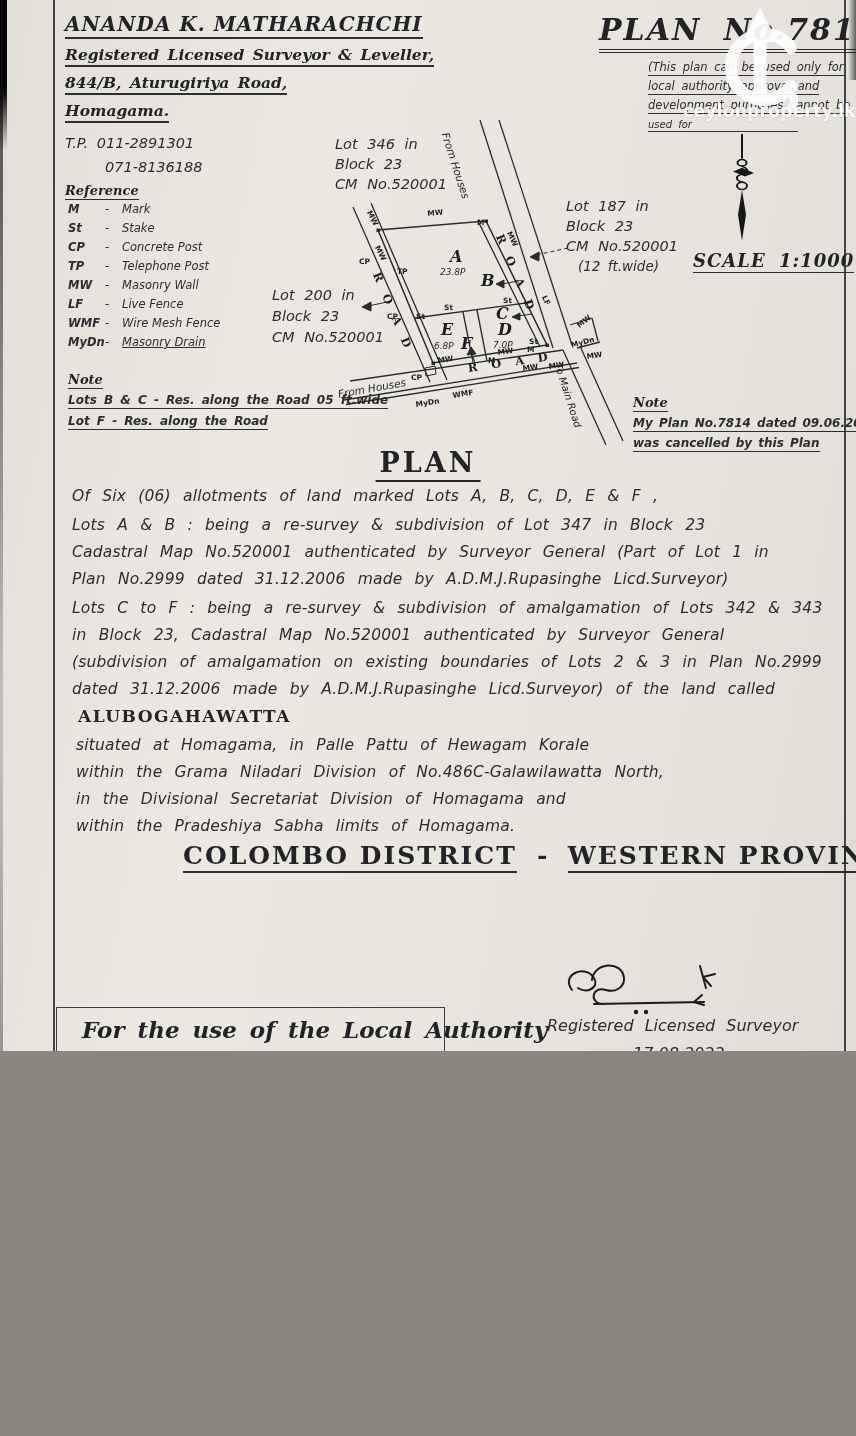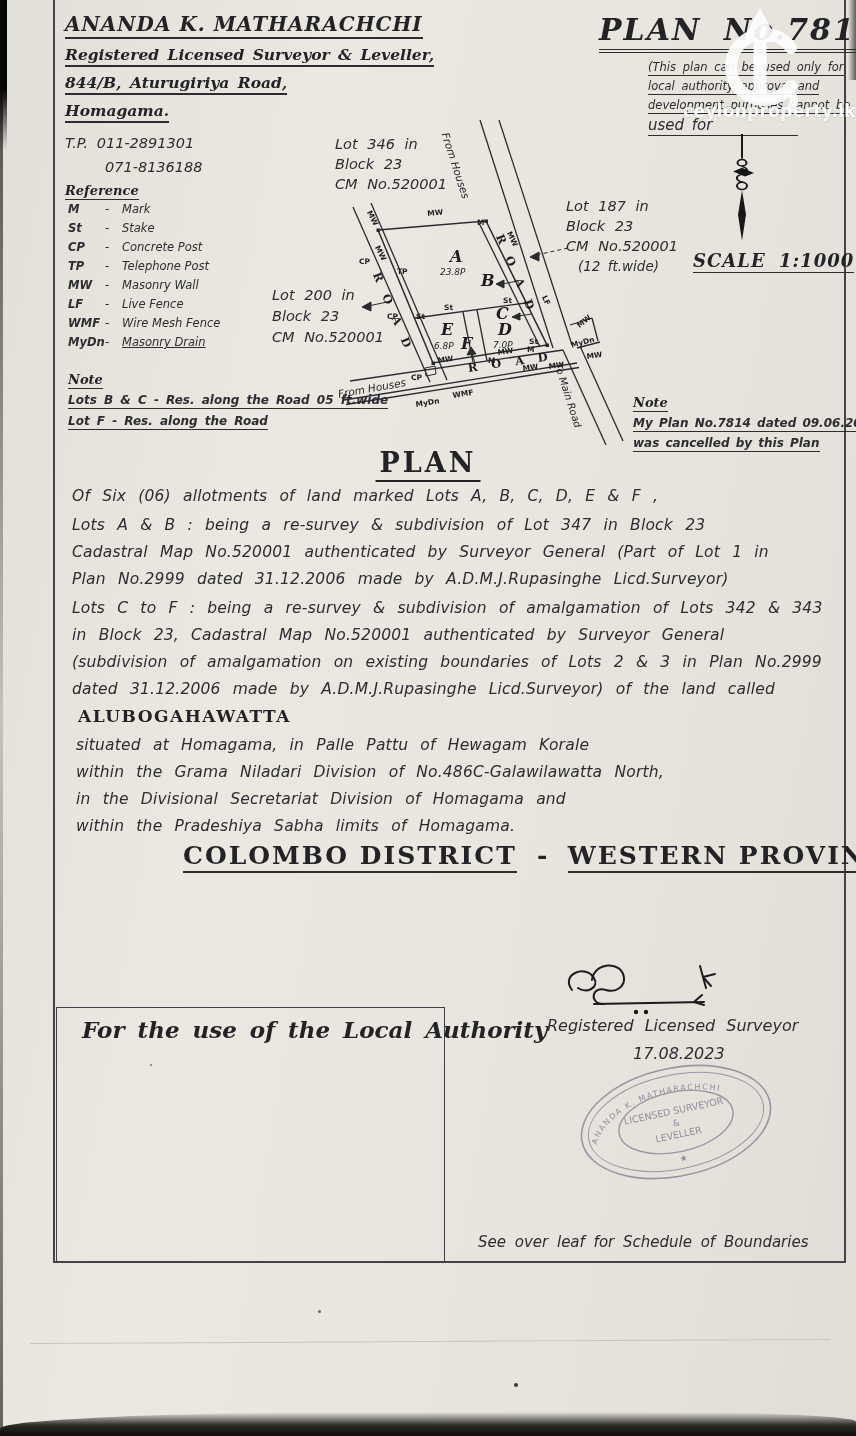--- a/index.html
+++ b/index.html
@@ -1,16 +1,16 @@
 <!DOCTYPE html>
 <html><head>
 <meta charset="utf-8">
 <style>
   html,body{margin:0;padding:0;background:#8a8781;}
-  #page{position:relative;width:856px;height:1436px;overflow:hidden;
+  #page{position:relative;width:856px;height:1051px;overflow:hidden;
         background:linear-gradient(100deg,#e2dfd8 0%,#ebe8e2 30%,#e9e6e0 55%,#e5e2db 80%,#e0ddd6 100%);}
   .abs{position:absolute;}
   .i{font-family:"DejaVu Sans",sans-serif;font-style:italic;color:#2c2c31;white-space:nowrap;}
   .sb{font-family:"DejaVu Serif",serif;font-weight:bold;color:#232327;white-space:nowrap;}
   .sbi{font-family:"DejaVu Serif",serif;font-weight:bold;font-style:italic;color:#232327;white-space:nowrap;}
   .u{border-bottom:2px solid #2c2c31;padding-bottom:1px;}
   .u1{border-bottom:1.5px solid #2c2c31;padding-bottom:1px;}
   .bodyline{font-size:15.5px;word-spacing:7px;letter-spacing:.2px;}
   .refrow{font-size:11.5px;}
   .mk{font-family:"DejaVu Sans",sans-serif;font-weight:bold;font-size:7.5px;color:#1d1d21;
@@ -42,21 +42,21 @@
     <div class="i" style="font-size:14.5px;margin-top:12px;word-spacing:4px;">T.P. 011-2891301</div>
     <div class="i" style="font-size:14.5px;margin-top:8px;margin-left:40px;">071-8136188</div>
   </div>
 
   <div class="abs sbi" style="left:599px;top:12px;font-size:30px;letter-spacing:2px;word-spacing:10px;border-bottom:4px double #2c2c31;padding-bottom:2px;">PLAN No.7814</div>
 
   <div class="abs" style="left:648px;top:57px;">
     <div class="i u1" style="font-size:11.5px;word-spacing:3px;display:inline-block;">(This plan can be used only for</div><br>
     <div class="i u1" style="font-size:11.5px;word-spacing:3px;display:inline-block;margin-top:2px;">local authority approval and</div><br>
     <div class="i u1" style="font-size:11.5px;word-spacing:3px;display:inline-block;margin-top:2px;">development purposes cannot be</div><br>
-    <div class="i u1" style="font-size:15px;word-spacing:3px;display:inline-block;margin-top:2px;width:150px;">used for</div>
+    <div class="i u1" style="font-size:10px;word-spacing:3px;display:inline-block;margin-top:2px;width:150px;">used for</div>
   </div>
 
   <svg class="abs" style="left:705px;top:2px;width:110px;height:110px;opacity:.92;" viewBox="0 0 110 110">
     <g fill="none" stroke="#ffffff" stroke-linecap="round">
       <path d="M55,95 L55,32" stroke-width="13"></path>
       <path d="M55,6 L37,40 L73,40 Z" fill="#ffffff" stroke="none"></path>
       <path d="M86,46 A33,33 0 1 0 86,84" stroke-width="12"></path>
       <path d="M82,90 q12,5 4,16" stroke-width="8"></path>
     </g>
   </svg>

